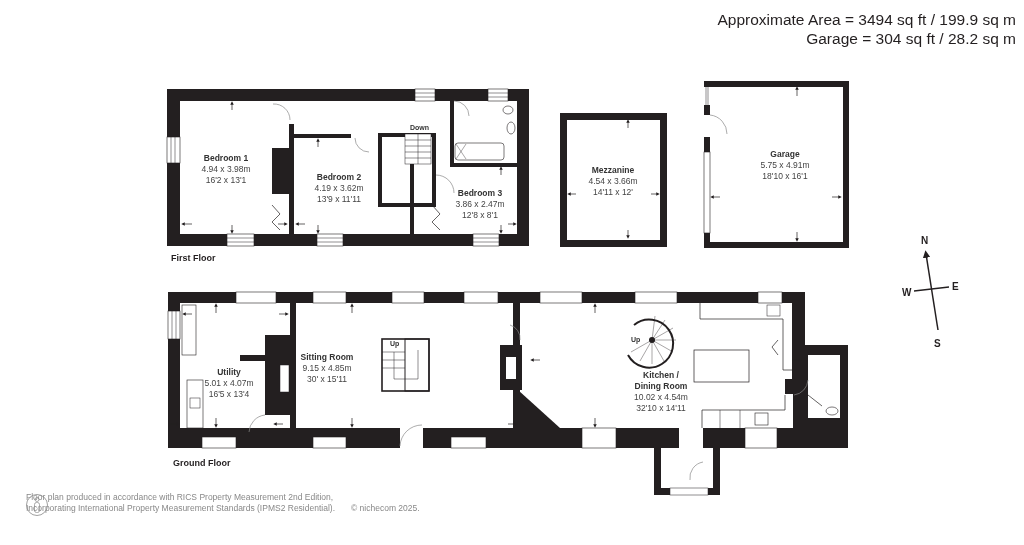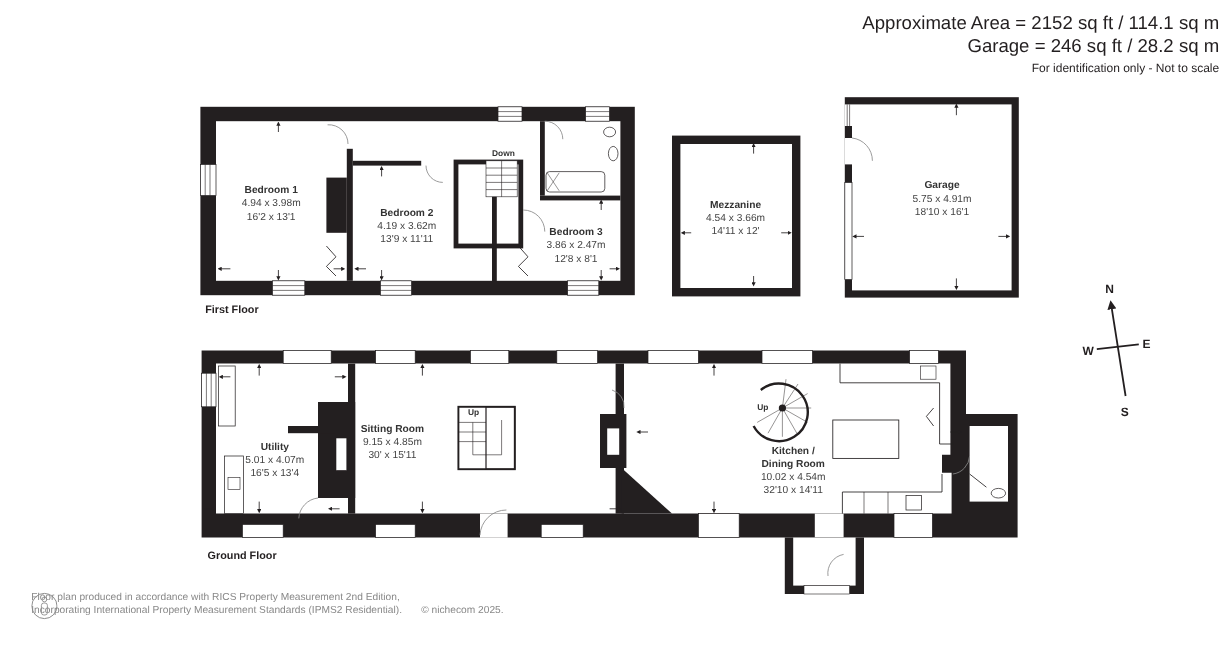--- a/index.html
+++ b/index.html
@@ -15,23 +15,22 @@
   .stair-label{font-family:"Liberation Sans",sans-serif;font-weight:bold;font-size:7px;fill:#333;}
   .footer{position:absolute;left:26px;top:492px;display:flex;align-items:flex-start;gap:6px;}
   .footer-icon{width:22px;height:26px;}
   .footer-text{font-size:8.5px;line-height:11px;color:#888;}
   .footer-copy{margin-left:16px;margin-top:40px;}
 </style>
 </head>
 <body>
 
 <div class="area-block">
-  <div class="area-line">Approximate Area = 2152 sq ft / 114.1 sq m</div>
-  <div class="area-line">Garage = 246 sq ft / 28.2 sq m</div>
-  <div class="area-note">For identification only - Not to scale</div>
+  <div class="area-line">Approximate Area = 3494 sq ft / 199.9 sq m</div>
+  <div class="area-line">Garage = 304 sq ft / 28.2 sq m</div>
 </div>
 
 <svg width="1024" height="545" viewBox="0 0 1024 545">
   <defs>
     <marker id="arr" viewBox="0 0 10 10" refX="5" refY="5" markerWidth="5" markerHeight="5" orient="auto-start-reverse">
       <path d="M0,0 L10,5 L0,10 z" fill="#231f20"></path>
     </marker>
   </defs>
 
   <g>

